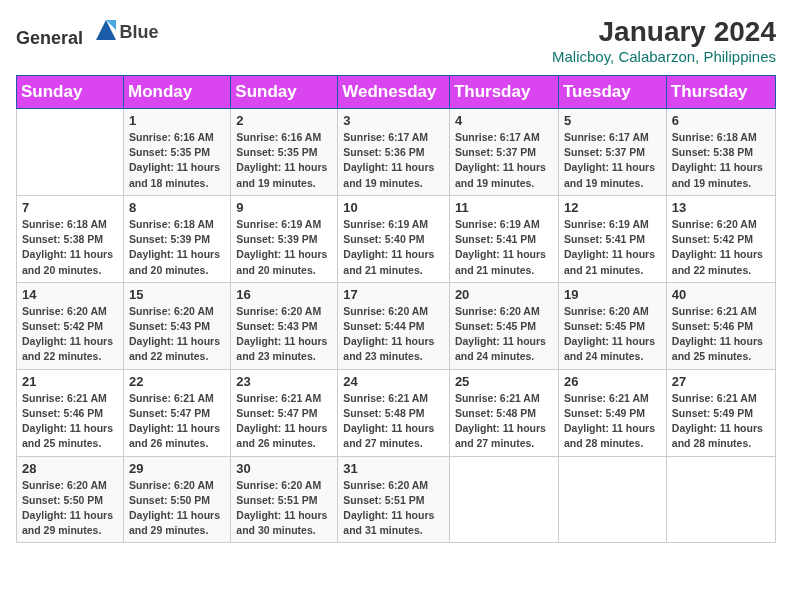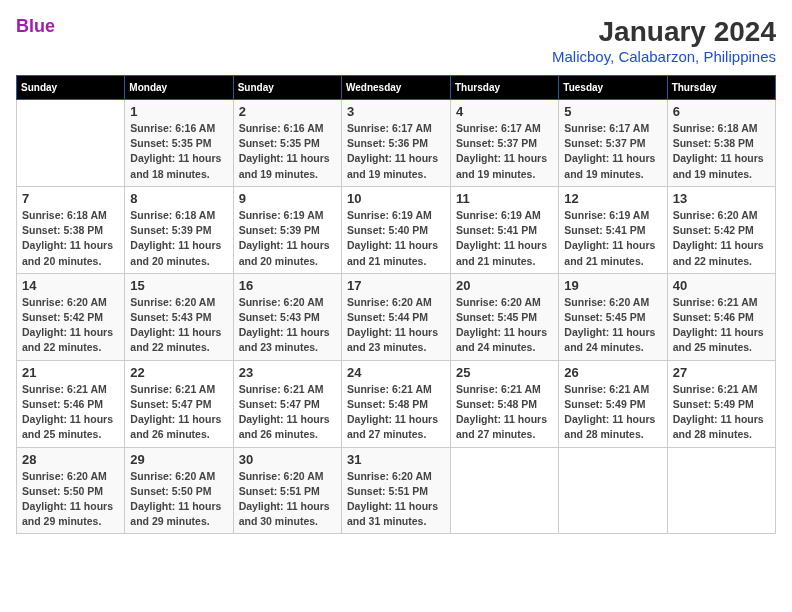--- a/index.html
+++ b/index.html
@@ -21,51 +21,51 @@
       align-items: center;
     }
     .logo-text-general {
       font-size: 18px;
       font-weight: bold;
       color: #333;
     }
     .logo-text-blue {
       font-size: 18px;
       font-weight: bold;
-      color: #a21caf;
+      color: #404040;
       margin-top: 18px;
     }
     .logo-icon {
       width: 28px;
       height: 28px;
       margin-left: 4px;
     }
     .title-block {
       text-align: right;
     }
     .calendar-title {
       font-size: 28px;
       font-weight: bold;
       color: #333;
     }
     .calendar-subtitle {
       font-size: 15px;
-      color: #1d4ed8;
+      color: #0f766e;
     }
     table {
       width: 100%;
       border-collapse: collapse;
       font-size: 11px;
     }
     thead tr th {
-      background-color: #000000;
+      background-color: #d946ef;
       color: #fff;
       padding: 6px 4px;
       text-align: left;
-      font-size: 10px;
+      font-size: 17px;
       font-weight: bold;
       border: 1px solid #1a5ca8;
     }
     tbody tr td {
       border: 1px solid #ccc;
       vertical-align: top;
       padding: 4px 5px;
       width: 113px;
       min-height: 80px;
       background: #fff;
@@ -88,20 +88,27 @@
     }
     .empty-cell {
       background: #fff !important;
     }
   </style>
 </head>
 <body>
 
 <div class="header">
   <div class="logo">
+    <div>
+      <span class="logo-text-general">General</span>
+      <svg class="logo-icon" viewBox="0 0 28 28" xmlns="http://www.w3.org/2000/svg">
+        <polygon points="4,24 14,4 24,24" fill="#1a5ca8"></polygon>
+        <polygon points="14,4 24,4 24,14" fill="#4aa8e0"></polygon>
+      </svg>
+    </div>
     <div>
       <span class="logo-text-blue">Blue</span>
     </div>
   </div>
   <div class="title-block">
     <div class="calendar-title">January 2024</div>
     <div class="calendar-subtitle">Malicboy, Calabarzon, Philippines</div>
   </div>
 </div>
 

